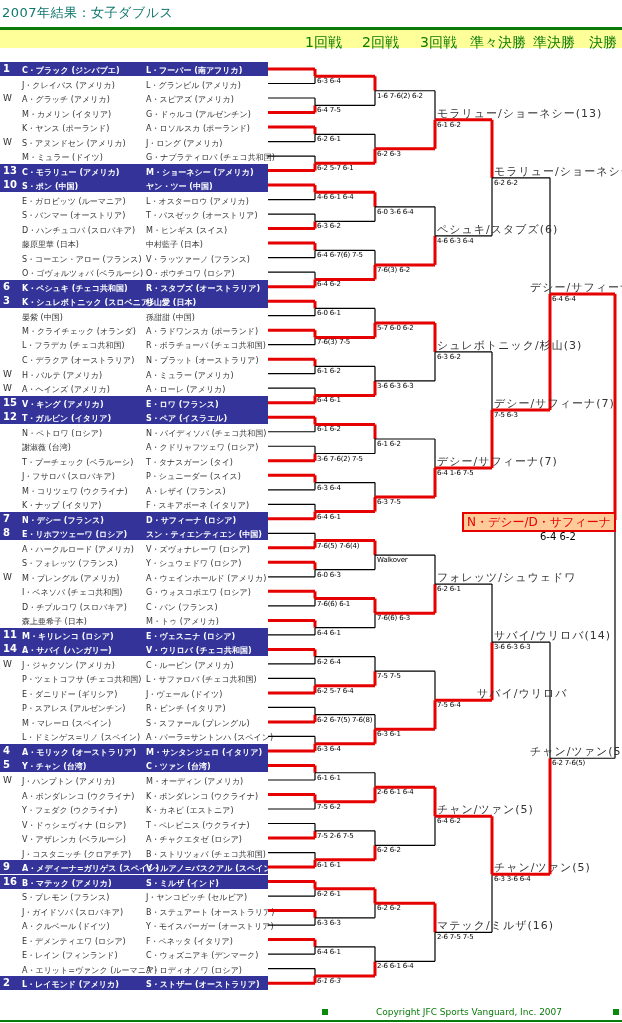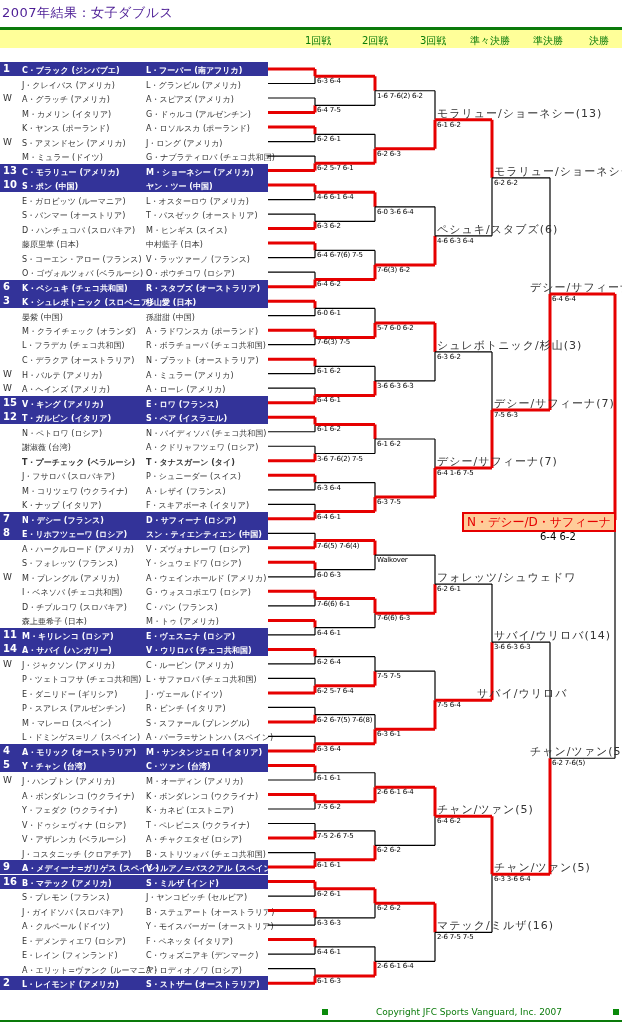--- a/index.html
+++ b/index.html
@@ -1,20 +1,20 @@
 <!DOCTYPE html>
 <html><head>
 <meta charset="utf-8">
 <style>
   html,body{margin:0;padding:0;background:#fff;}
   body{width:622px;height:1023px;position:relative;overflow:hidden;font-family:"DejaVu Sans","Liberation Sans",sans-serif;}
-  .title{position:absolute;left:2px;top:4px;font-size:13px;color:#4c1d95;letter-spacing:0.5px;}
+  .title{position:absolute;left:2px;top:4px;font-size:13px;color:#0f766e;letter-spacing:0.5px;}
   .topline{position:absolute;left:0;top:27px;width:622px;height:3px;background:#0a7a0a;}
   .roundbar{position:absolute;left:0;top:30px;width:622px;height:18px;background:#ffff99;}
-  .rlabel{position:absolute;top:34px;font-size:10px;color:#0a7a0a;}
+  .rlabel{position:absolute;top:34px;font-size:14px;color:#0a7a0a;}
   .row{position:absolute;left:0;width:268px;height:14px;font-size:8px;color:#333;}
   .row.seed{background:#333399;color:#fff;font-weight:bold;}
   .row .s{position:absolute;left:3px;top:2px;width:16px;font-size:9px;}
   .row.seed .s{font-size:10px;top:1px;}
   .row .p1{position:absolute;left:22px;top:3px;white-space:nowrap;}
   .row .p2{position:absolute;left:146px;top:3px;white-space:nowrap;}
   svg.br{position:absolute;left:0;top:0;}
   .sc{position:absolute;font-size:7px;color:#000;white-space:nowrap;letter-spacing:-0.2px;}
   .wn{position:absolute;font-size:11px;color:#333;white-space:nowrap;letter-spacing:1px;}
   .champ{position:absolute;left:462px;top:512px;width:150px;height:16px;background:#ffcc99;border:2px solid #e60000;color:#e60000;font-size:12px;text-align:center;line-height:16px;}
@@ -165,21 +165,21 @@
     <div class="row" style="top: 424.75px;">
       <span class="s"></span>
       <span class="p1">N・ペトロワ (ロシア)</span>
       <span class="p2">N・バイディソバ (チェコ共和国)</span>
     </div>
     <div class="row" style="top: 439.26px;">
       <span class="s"></span>
       <span class="p1">謝淑薇 (台湾)</span>
       <span class="p2">A・クドリャフツェワ (ロシア)</span>
     </div>
-    <div class="row" style="top: 453.77px; font-weight: bold;">
+    <div class="row" style="top: 453.77px;">
       <span class="s"></span>
       <span class="p1">T・プーチェック (ベラルーシ)</span>
       <span class="p2">T・タナスガーン (タイ)</span>
     </div>
     <div class="row" style="top: 468.28px;">
       <span class="s"></span>
       <span class="p1">J・フサロバ (スロバキア)</span>
       <span class="p2">P・シュニーダー (スイス)</span>
     </div>
     <div class="row" style="top: 482.79px;">
@@ -637,21 +637,21 @@
     <span class="sc" style="left: 317px; top: 686.675px;">6-2 5-7 6-4</span>
     <span class="sc" style="left: 317px; top: 715.695px;">6-2 6-7(5) 7-6(8)</span>
     <span class="sc" style="left: 317px; top: 744.715px;">6-3 6-4</span>
     <span class="sc" style="left: 317px; top: 773.735px;">6-1 6-1</span>
     <span class="sc" style="left: 317px; top: 802.755px;">7-5 6-2</span>
     <span class="sc" style="left: 317px; top: 831.775px;">7-5 2-6 7-5</span>
     <span class="sc" style="left: 317px; top: 860.795px;">6-1 6-1</span>
     <span class="sc" style="left: 317px; top: 889.815px;">6-2 6-1</span>
     <span class="sc" style="left: 317px; top: 918.835px;">6-3 6-3</span>
     <span class="sc" style="left: 317px; top: 947.855px;">6-4 6-1</span>
-    <span class="sc" style="left: 317px; top: 976.875px;">6-1 6-3</span>
+    <span class="sc" style="left: 317px; top: 976.875px; font-style: italic;">6-1 6-3</span>
     <span class="sc" style="left: 377px; top: 91.765px;">1-6 7-6(2) 6-2</span>
     <span class="sc" style="left: 377px; top: 149.805px;">6-2 6-3</span>
     <span class="sc" style="left: 377px; top: 207.845px;">6-0 3-6 6-4</span>
     <span class="sc" style="left: 377px; top: 265.885px;">7-6(3) 6-2</span>
     <span class="sc" style="left: 377px; top: 323.925px;">5-7 6-0 6-2</span>
     <span class="sc" style="left: 377px; top: 381.965px;">3-6 6-3 6-3</span>
     <span class="sc" style="left: 377px; top: 440.005px;">6-1 6-2</span>
     <span class="sc" style="left: 377px; top: 498.045px;">6-3 7-5</span>
     <span class="sc" style="left: 377px; top: 556.085px;">Walkover</span>
     <span class="sc" style="left: 377px; top: 614.125px;">7-6(6) 6-3</span>

